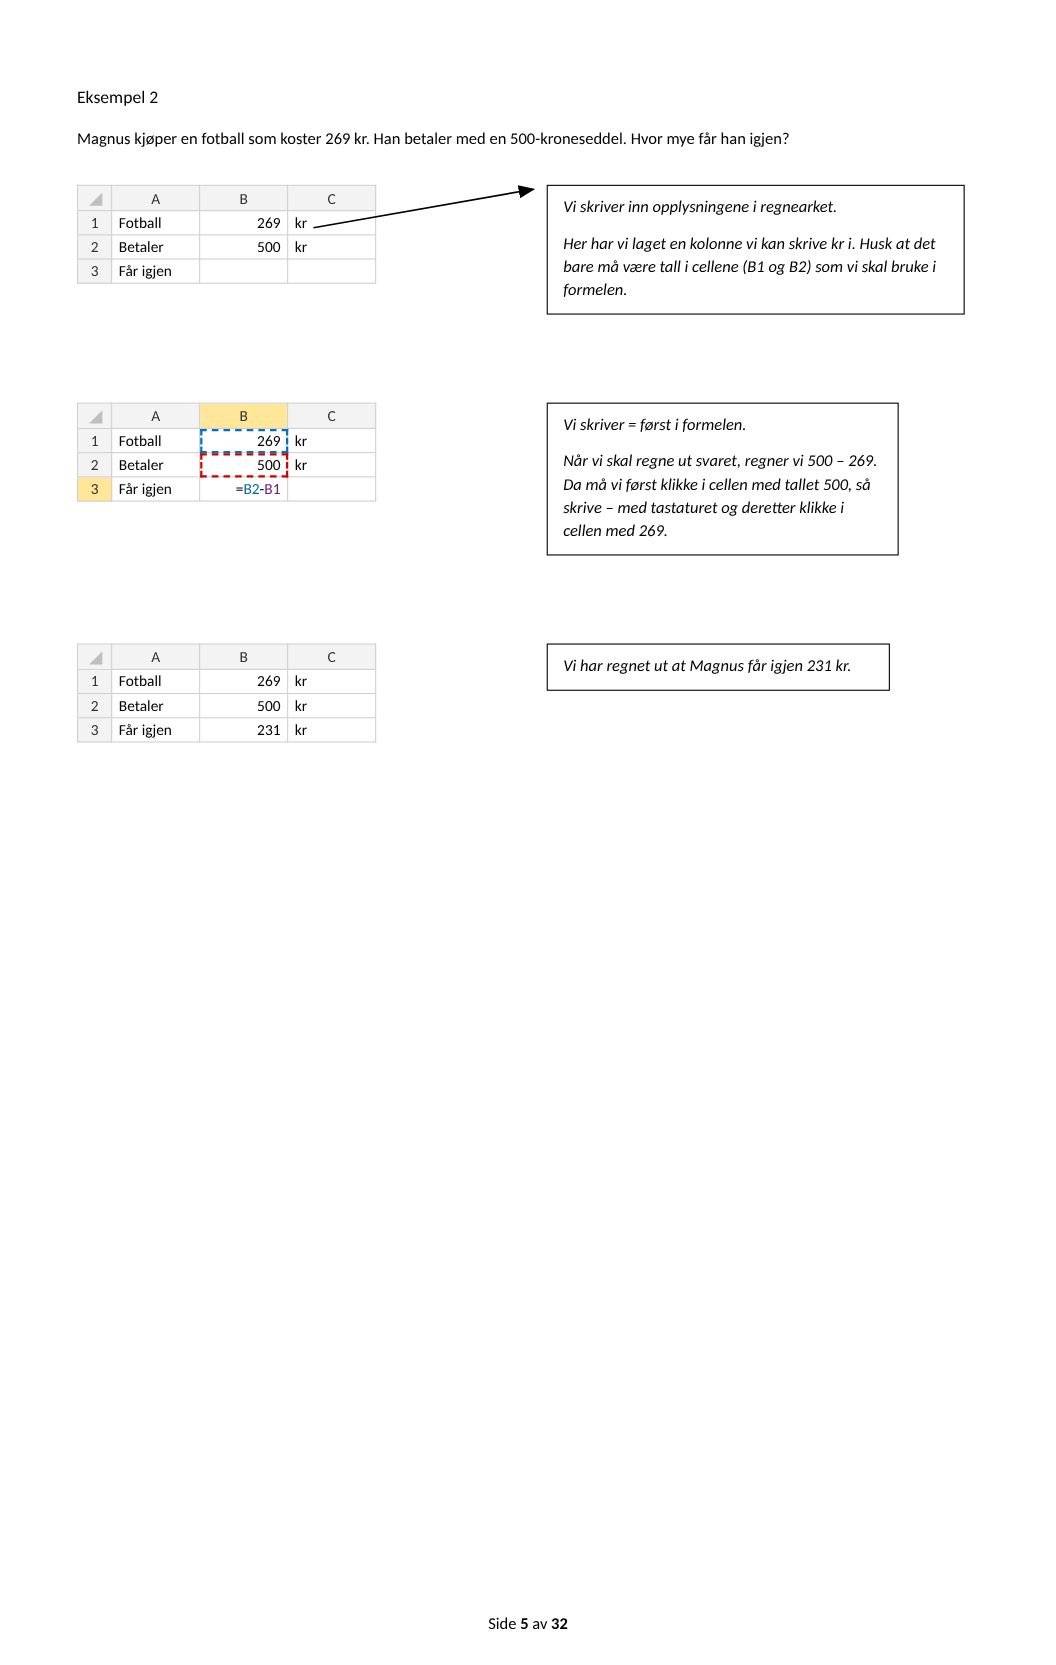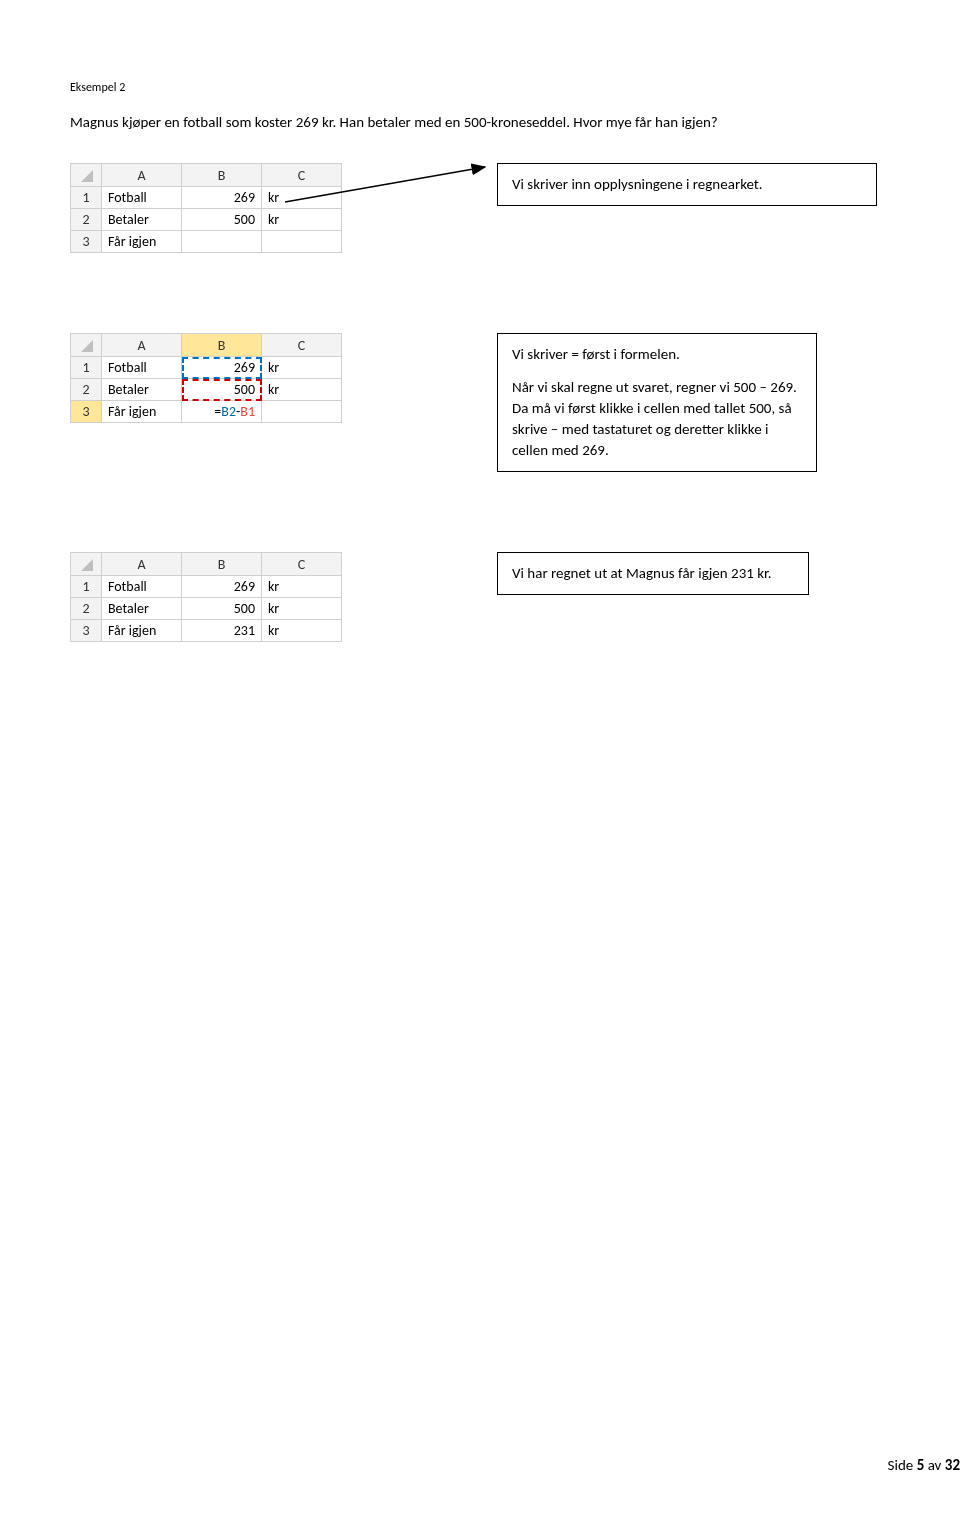--- a/index.html
+++ b/index.html
@@ -8,21 +8,21 @@
     color: #000;
     margin: 0;
     padding: 80px 70px 40px 70px;
     width: 960px;
     box-sizing: border-box;
     background: #fff;
     position: relative;
     min-height: 1514px;
   }
   .heading {
-    font-size: 12px;
+    font-size: 16px;
     margin-bottom: 18px;
   }
   .intro {
     margin-bottom: 30px;
     line-height: 1.4;
   }
 
   
   .sheet {
     border-collapse: collapse;
@@ -62,55 +62,55 @@
   
   .hl-col { background: #ffe699 !important; }
   .hl-row { background: #ffe699 !important; }
   .sel-row td.rowhead { background: #ffe699; }
   .sel-row td { }
   .formula-cell {
     font-family: Calibri, Arial, sans-serif;
     color: #000;
   }
   .formula-cell .ref1 { color: #0369a1; }
-  .formula-cell .ref2 { color: #ef4444; margin-top: 16px; }
+  .formula-cell .ref2 { color: #701a75; margin-top: 16px; }
   td.marq-blue {
     outline: 2px dashed #0070c0;
     outline-offset: -2px;
   }
   td.marq-red {
     outline: 2px dashed #d00000;
     outline-offset: -2px;
   }
 
   
   .callout {
     border: 1.5px solid #000;
     padding: 10px 14px;
     font-size: 15px;
     line-height: 1.4;
     background: #fff;
     box-sizing: border-box;
   }
-  .callout p { margin: 0 0 12px 0; }
+  .callout p { margin: 0 0 12px 0; font-style: italic; }
   .callout p:last-child { margin-bottom: 0; }
 
   .row-block {
     display: flex;
     align-items: flex-start;
     gap: 40px;
     margin-bottom: 60px;
     position: relative;
   }
 
   .footer {
     position: absolute;
-    bottom: 40px;
+    bottom: 28px;
     left: 0; right: 0;
-    text-align: right;
+    text-align: center;
     font-size: 15px;
   }
 
   
   .arrow-wrap {
     position: absolute;
     pointer-events: none;
   }
 </style>
 </head>
@@ -159,20 +159,21 @@
     <defs>
       <marker id="arrowhead1" markerWidth="10" markerHeight="8" refX="1" refY="4" orient="auto">
         <polygon points="10 0, 0 4, 10 8" fill="#000"></polygon>
       </marker>
     </defs>
     <line x1="205" y1="10" x2="5" y2="45" stroke="#000" stroke-width="1.5" marker-start="url(#arrowhead1)"></line>
   </svg>
 
   <div class="callout" style="width:380px; margin-left:115px;">
     <p>Vi skriver inn opplysningene i regnearket.</p>
+    <p>Her har vi laget en kolonne vi kan skrive kr i. Husk at det bare må være tall i cellene (B1 og B2) som vi skal bruke i formelen.</p>
   </div>
 </div>
 
 <div class="row-block" style="margin-bottom:80px;">
   <div>
     <table class="sheet">
       <tbody>
           <tr>
         <th class="corner">
           <svg width="18" height="18">

